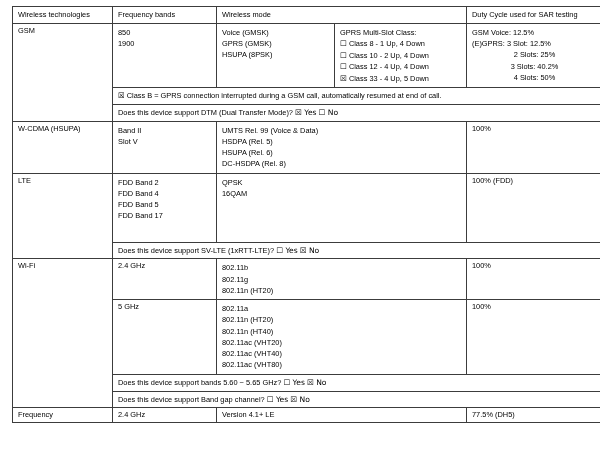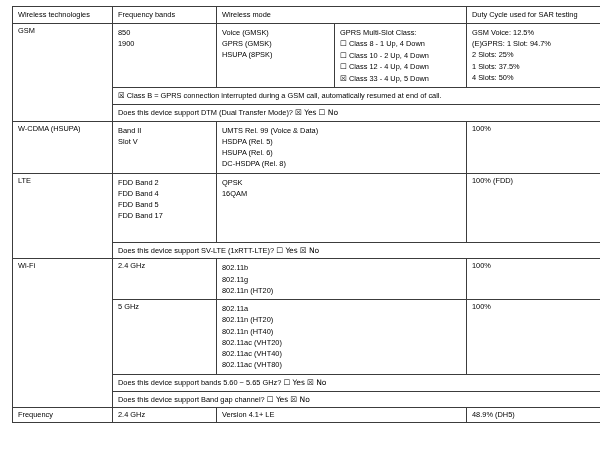--- a/index.html
+++ b/index.html
@@ -55,21 +55,21 @@
     line-height: 1.32;
     padding: 4px 4px 5px 5px;
   }
 
   .ln {
     display: block;
     line-height: 1.52;
     white-space: nowrap;
   }
 
-  .right { text-align: left; }
+  .right { text-align: center; }
 
   .qrow td {
     padding-top: 3px;
     padding-bottom: 3px;
   }
   .qrow .ln { line-height: 1.3; }
 
   .cb {
     font-family: "DejaVu Sans", sans-serif;
     font-size: 7.6px;
@@ -119,23 +119,23 @@
         <td>
           <span class="ln">GPRS Multi-Slot Class:</span>
           <span class="ln"><span class="cb">☐</span> <span>Class  8  - 1 Up, 4 Down</span></span>
           <span class="ln"><span class="cb">☐</span> <span>Class 10 - 2 Up, 4 Down</span></span>
           <span class="ln"><span class="cb">☐</span> <span>Class 12 - 4 Up, 4 Down</span></span>
           <span class="ln"><span class="cb">☒</span> <span>Class 33 - 4 Up, 5 Down</span></span>
         </td>
 
         <td>
           <span class="ln">GSM Voice: 12.5%</span>
-          <span class="ln">(E)GPRS: 1 Slot: 94.7%</span>
+          <span class="ln">(E)GPRS: 3 Slot: 12.5%</span>
           <span class="ln right">2 Slots: 25%</span>
-          <span class="ln right">1 Slots: 37.5%</span>
+          <span class="ln right">3 Slots: 40.2%</span>
           <span class="ln right">4 Slots: 50%</span>
         </td>
       </tr>
 
       <tr class="qrow">
         <td colspan="4">
           <span class="ln">☒ Class B = GPRS connection interrupted during a GSM call, automatically resumed at end of call.</span>
         </td>
       </tr>
 
@@ -214,19 +214,19 @@
       <tr class="qrow">
         <td colspan="4">
           <span class="ln"><span>Does this device support Band gap channel?</span> <span class="cb">☐ Yes</span> <span class="cb">☒ No</span></span>
         </td>
       </tr>
 
       <tr>
         <td>Frequency</td>
         <td>2.4 GHz</td>
         <td colspan="2">Version 4.1+ LE</td>
-        <td>48.9% (DH5)</td>
+        <td>77.5% (DH5)</td>
       </tr>
 
     </tbody>
   </table>
 
 </div>
 
 </body></html>

